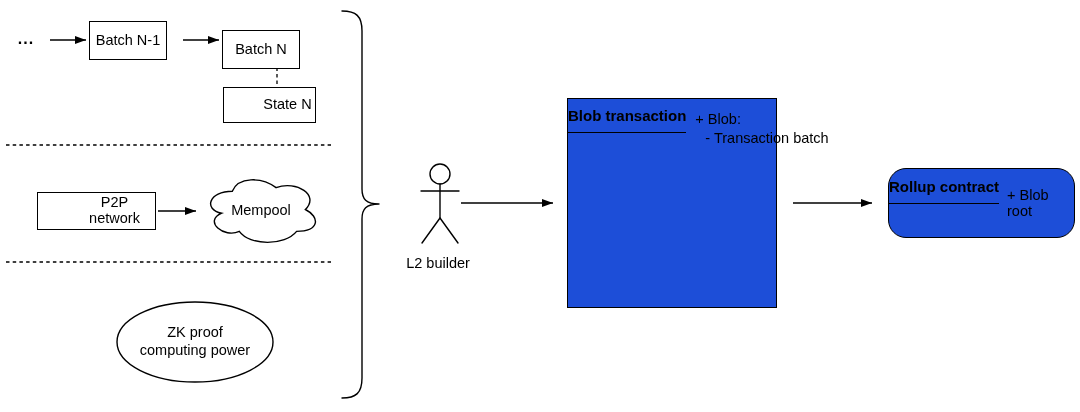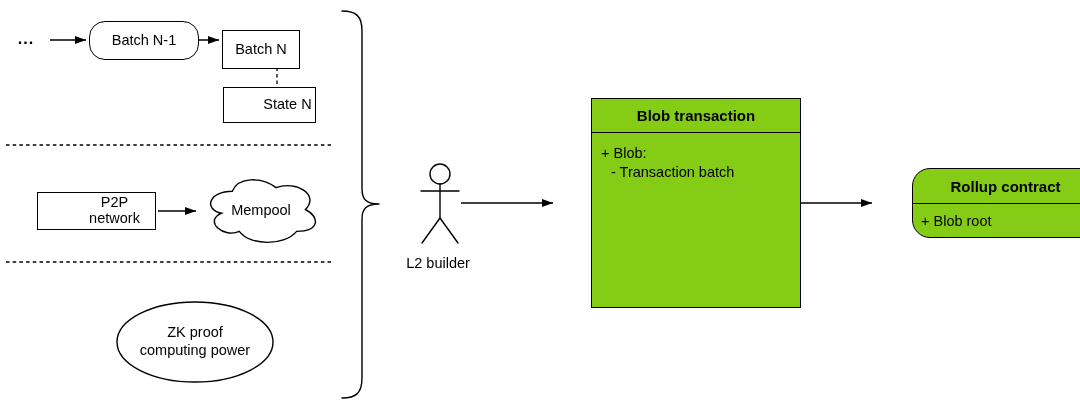--- a/index.html
+++ b/index.html
@@ -14,22 +14,22 @@
     font-size:14.5px;line-height:1.1;text-align:center;
   }
   .rounded{border-radius:0;padding-left:36px;}
   .label{
     position:absolute;display:flex;align-items:center;justify-content:center;
     font-size:14.5px;text-align:center;line-height:18px;
   }
   .ellipsis{font-size:16px;font-weight:bold;letter-spacing:1px;}
   
   .classbox{
-    position:absolute;box-sizing:border-box;border:1.5px solid #000;background:#84cc16;
-    display:flex;flex-direction:column;font-size:14.5px;margin-left:24px;
+    position:absolute;box-sizing:border-box;border:1.5px solid #000;background:#1d4ed8;
+    display:flex;flex-direction:row;font-size:14.5px;
   }
   .classbox .hd{
     flex:0 0 auto;display:flex;align-items:center;justify-content:center;
     font-weight:bold;font-size:15px;border-bottom:1.5px solid #000;
   }
   .classbox .sec{box-sizing:border-box;text-align:left;}
   .classbox .sec .row{line-height:18.5px;white-space:nowrap;}
   .classbox .sec .sub{padding-left:10px;}
   #blob-box{left:567px;top:98px;width:210px;height:210px;}
   #blob-box .hd{height:33px;}
@@ -80,21 +80,21 @@
       <path d="M440,218 L422,243 M440,218 L458,243"></path>
     </g>
 
     <line x1="461" y1="203" x2="553" y2="203" stroke="#000" stroke-width="1.5" marker-end="url(#arw)"></line>
 
     <line x1="793" y1="203" x2="872" y2="203" stroke="#000" stroke-width="1.5" marker-end="url(#arw)"></line>
   </svg>
 
   <div class="label ellipsis" style="left:13px;top:29px;width:26px;height:20px;">...</div>
 
-  <div class="node" style="left:89px;top:21px;width:110px;height:39px;border-radius:16px;">
+  <div class="node" style="left:89px;top:21px;width:78px;height:39px;">
     <span>Batch N-1</span>
   </div>
 
   <div class="node" style="left:222px;top:30px;width:78px;height:39px;">
     <span>Batch N</span>
   </div>
 
   <div class="node rounded" style="left:223px;top:87px;width:93px;height:36px;">
     <span>State N</span>
   </div>

